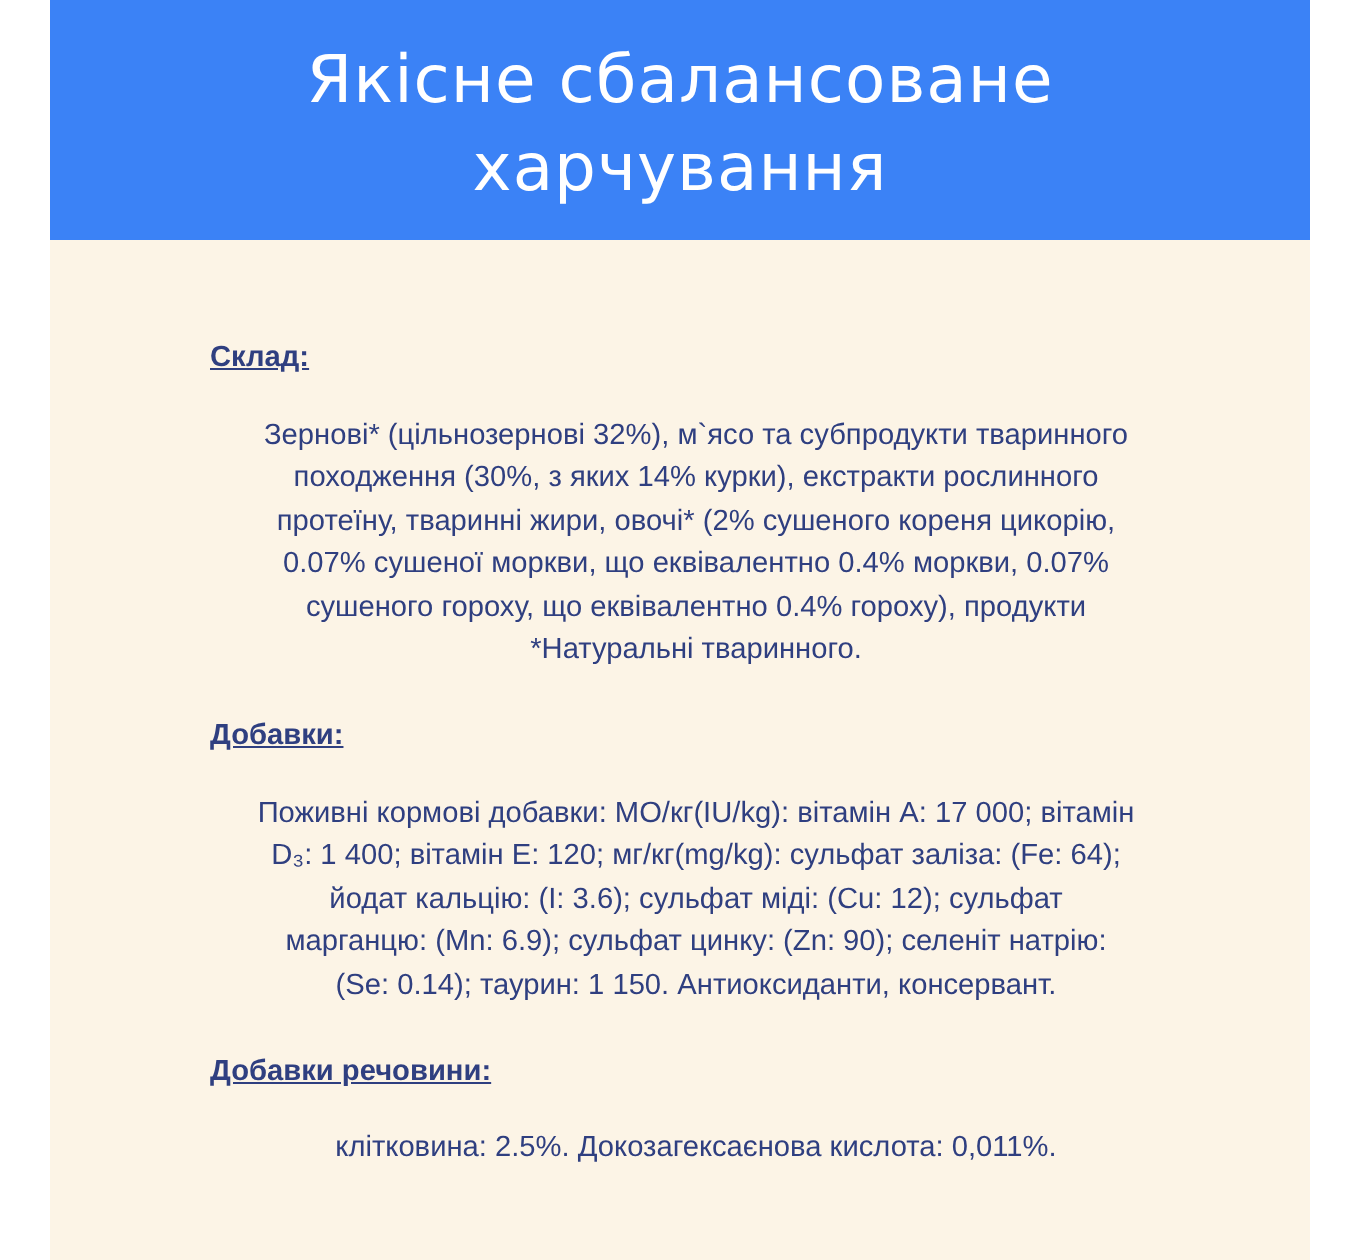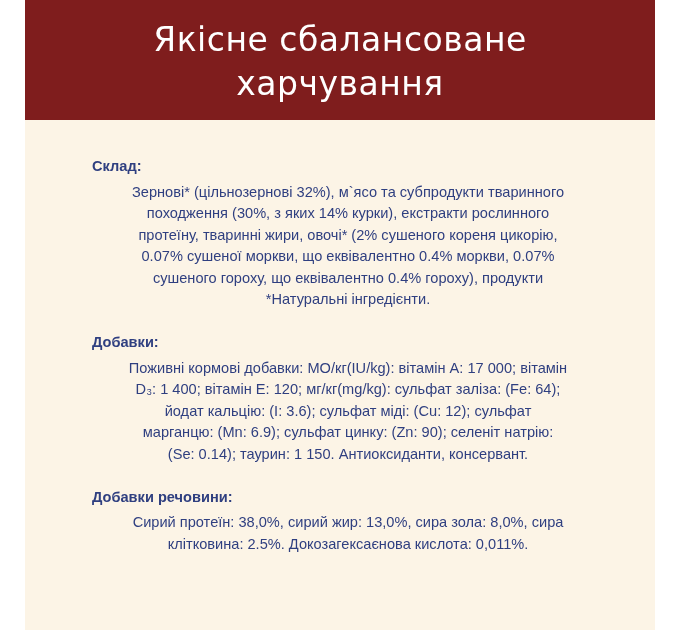--- a/index.html
+++ b/index.html
@@ -17,21 +17,21 @@
       width: 630px;
       height: 630px;
       background: #fcf4e6;
     }
     .header {
       position: absolute;
       left: 0;
       top: 0;
       width: 630px;
       height: 120px;
-      background: #7f1d1d;
+      background: #3b82f6;
       display: flex;
       align-items: center;
       justify-content: center;
     }
     .header h1 {
       margin: 0;
       padding-top: 4px;
       color: #ffffff;
       font-family: "DejaVu Sans", sans-serif;
       font-weight: normal;
@@ -49,21 +49,22 @@
       color: #2f3f80;
       font-family: "Liberation Sans", sans-serif;
       font-size: 14.6px;
       line-height: 21.5px;
     }
     .section {
       margin: 0 0 21.5px 0;
     }
     .section-title {
       font-weight: bold;
-      margin: 4px;
+      margin: 17px;
+      text-decoration: underline;
     }
     .section-line {
       margin: 0;
       white-space: nowrap;
       text-align: center;
     }
   </style>
 </head>
 <body>
 
@@ -77,32 +78,31 @@
 
   <div class="content">
 
     <div class="section">
       <p class="section-title">Склад:</p>
       <p class="section-line">Зернові* (цільнозернові 32%), м`ясо та субпродукти тваринного</p>
       <p class="section-line">походження (30%, з яких 14% курки), екстракти рослинного</p>
       <p class="section-line">протеїну, тваринні жири, овочі* (2% сушеного кореня цикорію,</p>
       <p class="section-line">0.07% сушеної моркви, що еквівалентно 0.4% моркви, 0.07%</p>
       <p class="section-line">сушеного гороху, що еквівалентно 0.4% гороху), продукти</p>
-      <p class="section-line">*Натуральні інгредієнти.</p>
+      <p class="section-line">*Натуральні тваринного.</p>
     </div>
 
     <div class="section">
       <p class="section-title">Добавки:</p>
       <p class="section-line">Поживні кормові добавки: МО/кг(IU/kg): вітамін А: 17 000; вітамін</p>
       <p class="section-line">D₃: 1 400; вітамін Е: 120; мг/кг(mg/kg): сульфат заліза: (Fe: 64);</p>
       <p class="section-line">йодат кальцію: (I: 3.6); сульфат міді: (Cu: 12); сульфат</p>
       <p class="section-line">марганцю: (Mn: 6.9); сульфат цинку: (Zn: 90); селеніт натрію:</p>
       <p class="section-line">(Se: 0.14); таурин: 1 150. Антиоксиданти, консервант.</p>
     </div>
 
     <div class="section">
       <p class="section-title">Добавки речовини:</p>
-      <p class="section-line">Сирий протеїн: 38,0%, сирий жир: 13,0%, сира зола: 8,0%, сира</p>
       <p class="section-line">клітковина: 2.5%. Докозагексаєнова кислота: 0,011%.</p>
     </div>
 
   </div>
 </div>
 
 </body></html>

